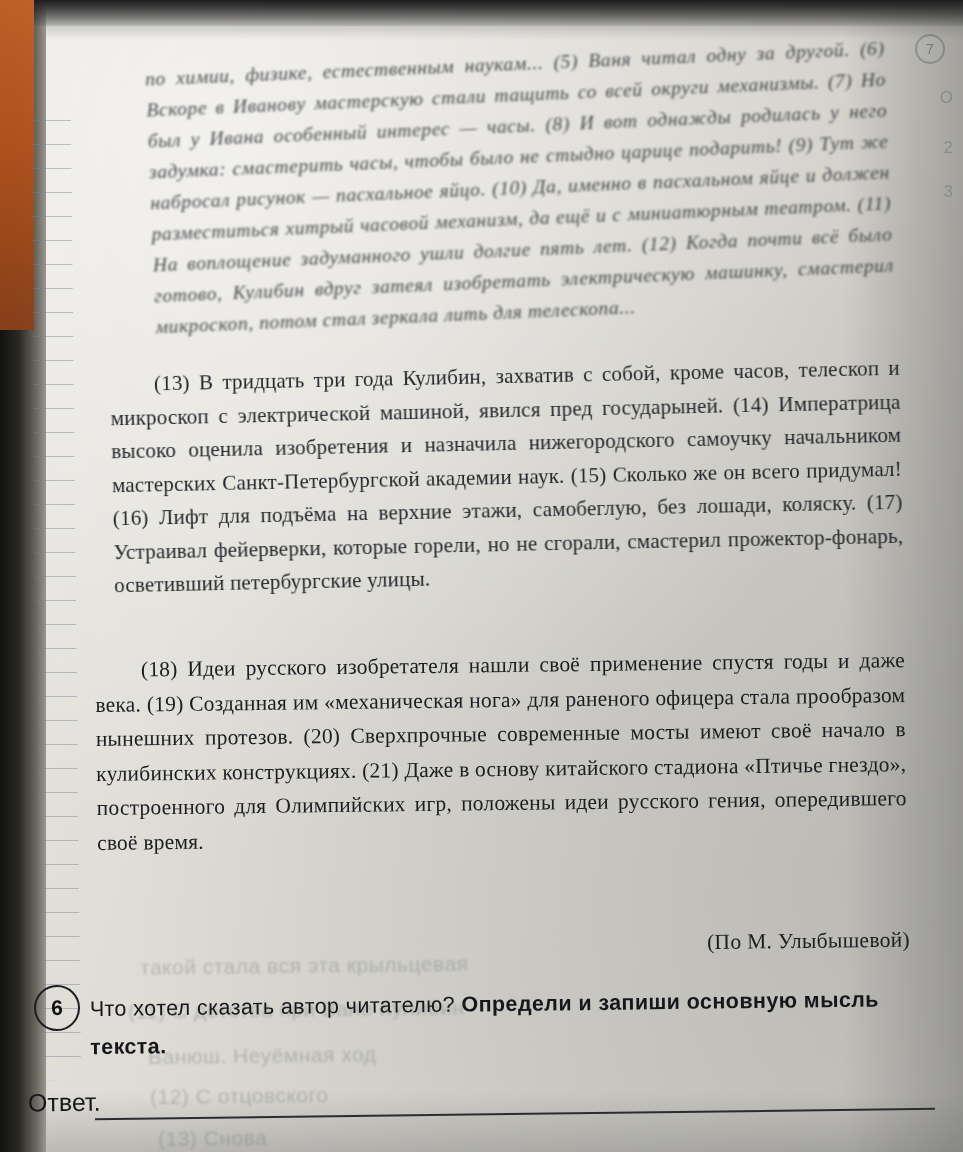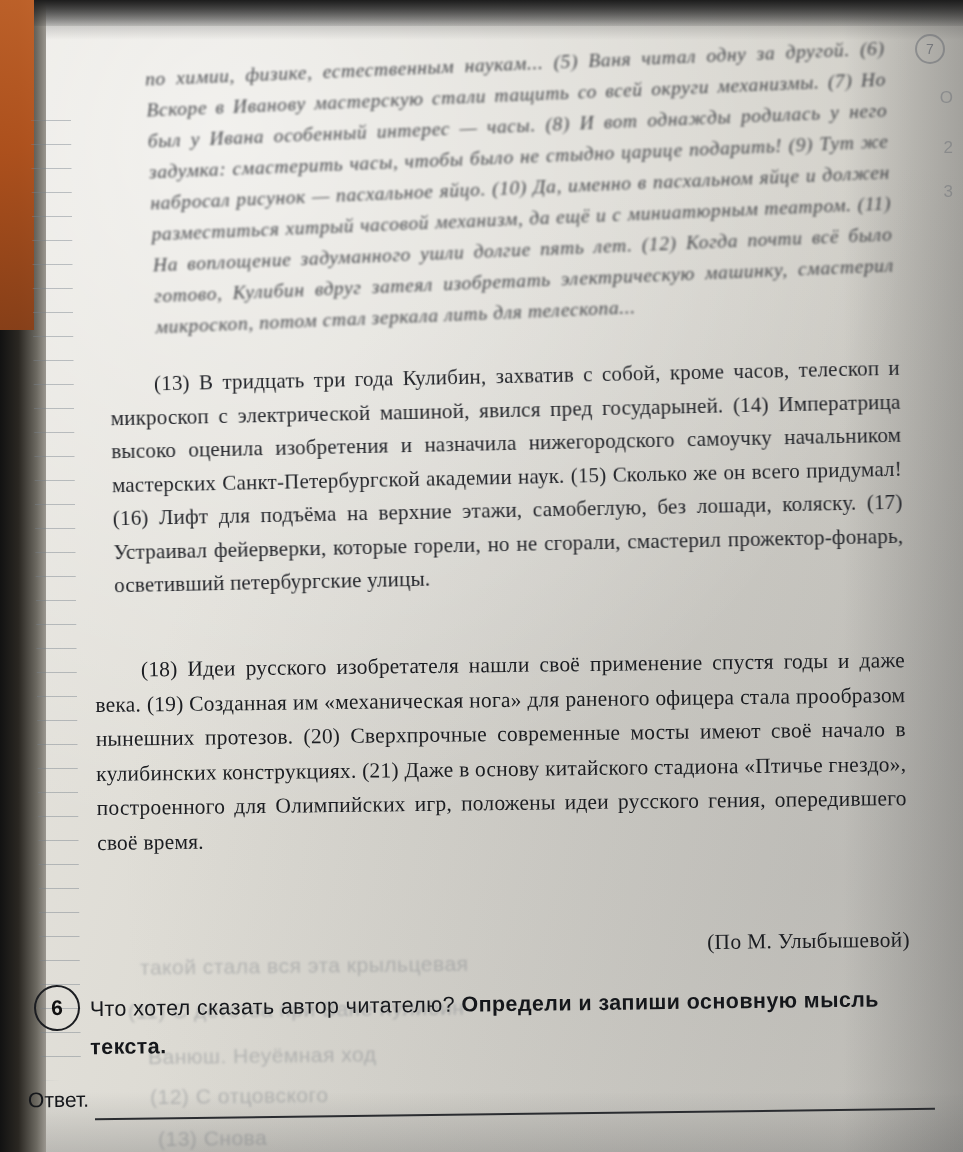--- a/index.html
+++ b/index.html
@@ -176,21 +176,21 @@
     color: #15171b;
     transform: rotate(-0.7deg);
   }
   .q-text b { font-weight: bold; }
 
   .answer-label {
     position: absolute;
     left: 28px;
     top: 1088px;
     font-family: "Liberation Sans", sans-serif;
-    font-size: 21px;
+    font-size: 25px;
     color: #15171b;
     transform: rotate(-0.7deg);
   }
   .answer-rule {
     position: absolute;
     left: 95px;
     top: 1113px;
     width: 840px;
     height: 2px;
     background: #2a2c30;

